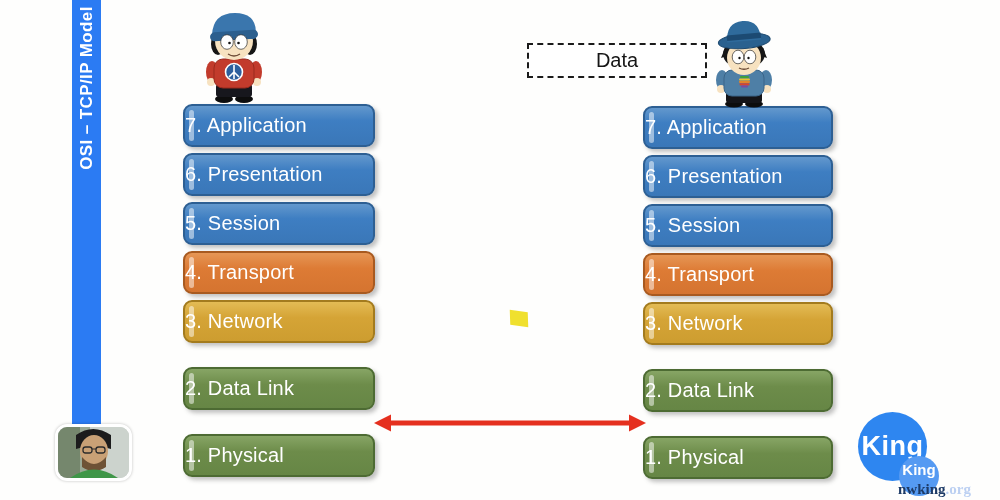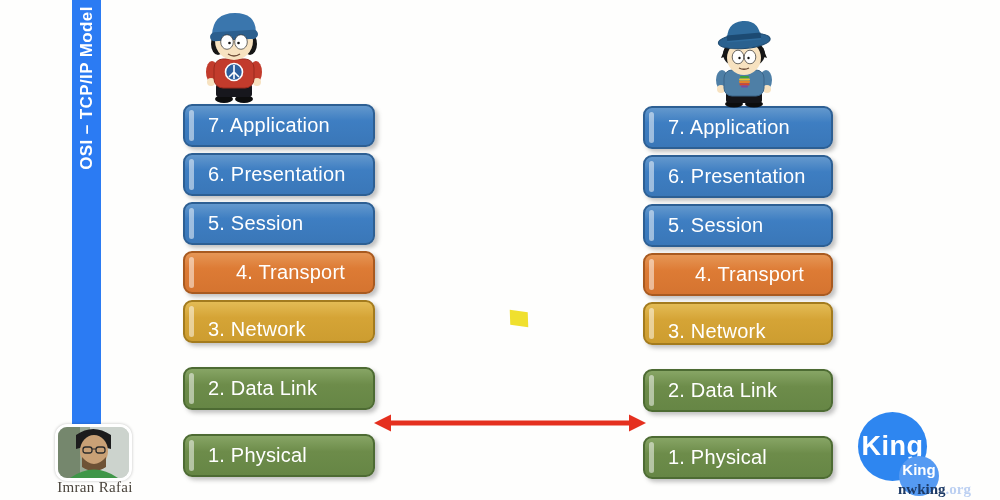--- a/index.html
+++ b/index.html
@@ -16,31 +16,31 @@
     position:absolute;left:50%;top:88px;transform:translate(-50%,-50%) rotate(-90deg);
     white-space:nowrap;color:#ffffff;font-weight:700;font-size:17px;letter-spacing:.4px;
   }
 
   
   .stack{position:absolute;z-index:2;}
   .stack-left{left:183px;top:104px;width:192px;}
   .stack-right{left:643px;top:106px;width:190px;}
   .layer{
     position:relative;height:43px;margin-bottom:6px;border-radius:9px;
-    border:2px solid;display:flex;align-items:center;padding-left:23px;
+    border:2px solid;display:flex;align-items:center;
     color:#fff;font-size:20px;font-weight:500;letter-spacing:.2px;
     box-shadow:3px 3px 4px rgba(120,120,120,.45);
   }
   .layer::before{
     content:"";position:absolute;left:4px;top:4px;bottom:4px;width:5px;
     border-radius:3px;background:rgba(255,255,255,.5);
   }
   .c-blue  {background:linear-gradient(180deg,#6398cd 0%,#3e7ec2 38%,#3a77b8 100%);border-color:#2d5f93;}
-  .c-orange{background:linear-gradient(180deg,#e69655 0%,#dd7b35 40%,#d57430 100%);border-color:#a85a20;justify-content:center;}
-  .c-gold  {background:linear-gradient(180deg,#e3bb55 0%,#d5a436 40%,#cd9d30 100%);border-color:#a37b1e;align-items:flex-end;}
+  .c-orange{background:linear-gradient(180deg,#e69655 0%,#dd7b35 40%,#d57430 100%);border-color:#a85a20;}
+  .c-gold  {background:linear-gradient(180deg,#e3bb55 0%,#d5a436 40%,#cd9d30 100%);border-color:#a37b1e;}
   .c-green {background:linear-gradient(180deg,#87a565 0%,#6d8c4a 40%,#668645 100%);border-color:#4d6b33;margin-top:24px;}
 
   
   .data-box{
     position:absolute;left:527px;top:43px;width:180px;height:35px;
     border:2px dashed #1b1b1b;background:#ffffff;z-index:2;
     display:flex;align-items:center;justify-content:center;
     font-size:20px;color:#161616;
   }
 
@@ -113,20 +113,23 @@
     <path d="M20 22 q8 -6 22 -3 l3 8 q-14 -4 -24 1 z" fill="#161616"></path>
     <path d="M13 27 Q14 5 36 5 Q58 5 57 27 Q56 33 50 30 Q36 22 20 30 Q14 33 13 27 Z" fill="#3a76ad"></path>
     <rect x="11" y="23" width="48" height="9" rx="4.5" fill="#2c5f8e" transform="rotate(-4 35 27)"></rect>
     <ellipse cx="28" cy="34" rx="6.3" ry="7.3" fill="#ffffff" stroke="#2b2b2b" stroke-width=".7"></ellipse>
     <ellipse cx="42" cy="34" rx="6.3" ry="7.3" fill="#ffffff" stroke="#2b2b2b" stroke-width=".7"></ellipse>
     <circle cx="30.5" cy="35" r="1.3" fill="#111"></circle>
     <circle cx="39.5" cy="35" r="1.3" fill="#111"></circle>
     <path d="M29 46 Q35 50 41 46" stroke="#6b4a35" stroke-width="1.4" fill="none"></path>
   </svg>
 
+  <div class="data-box">
+    <span>Data</span>
+  </div>
 
   <svg class="kid-right" width="72" height="90" viewBox="0 0 72 90">
     <ellipse cx="26" cy="86" rx="9" ry="3.5" fill="#0d0d0d"></ellipse>
     <ellipse cx="46" cy="86" rx="9" ry="3.5" fill="#0d0d0d"></ellipse>
     <rect x="18" y="74" width="36" height="11" rx="3" fill="#141418"></rect>
     <ellipse cx="14" cy="62" rx="6" ry="10" fill="#4e7fa6"></ellipse>
     <ellipse cx="58" cy="62" rx="6" ry="10" fill="#4e7fa6"></ellipse>
     <circle cx="13" cy="71" r="4" fill="#f7e2c0"></circle>
     <circle cx="59" cy="71" r="4" fill="#f7e2c0"></circle>
     <rect x="16" y="52" width="40" height="26" rx="8" fill="#4e7fa6" stroke="#3a6488" stroke-width="1"></rect>
@@ -215,21 +218,20 @@
       <rect x="22" width="10" height="51" fill="#9aa895"></rect>
       <path d="M18 8 Q35 -4 53 8 L53 22 Q35 16 18 22 Z" fill="#1c1c1c"></path>
       <ellipse cx="36" cy="24" rx="14" ry="16" fill="#c9a176"></ellipse>
       <path d="M24 30 Q36 44 48 30 L48 40 Q36 48 24 40 Z" fill="#6e5236"></path>
       <rect x="25" y="20" width="9" height="6" rx="2.5" fill="none" stroke="#2c2c2c" stroke-width="1.3"></rect>
       <rect x="38" y="20" width="9" height="6" rx="2.5" fill="none" stroke="#2c2c2c" stroke-width="1.3"></rect>
       <line x1="34" y1="22" x2="38" y2="22" stroke="#2c2c2c" stroke-width="1.2"></line>
       <path d="M12 51 Q36 34 60 51 Z" fill="#3f9648"></path>
     </svg>
   </div>
-  <div class="presenter-name">Imran Rafai</div>
 
   <div class="logo-big">
     <span>King</span>
   </div>
   <div class="logo-small"></div>
   <div class="logo-site">
     <span class="site-name">nwking</span><span class="site-tld">.org</span>
   </div>
   <div class="logo-badge">King</div>
 

